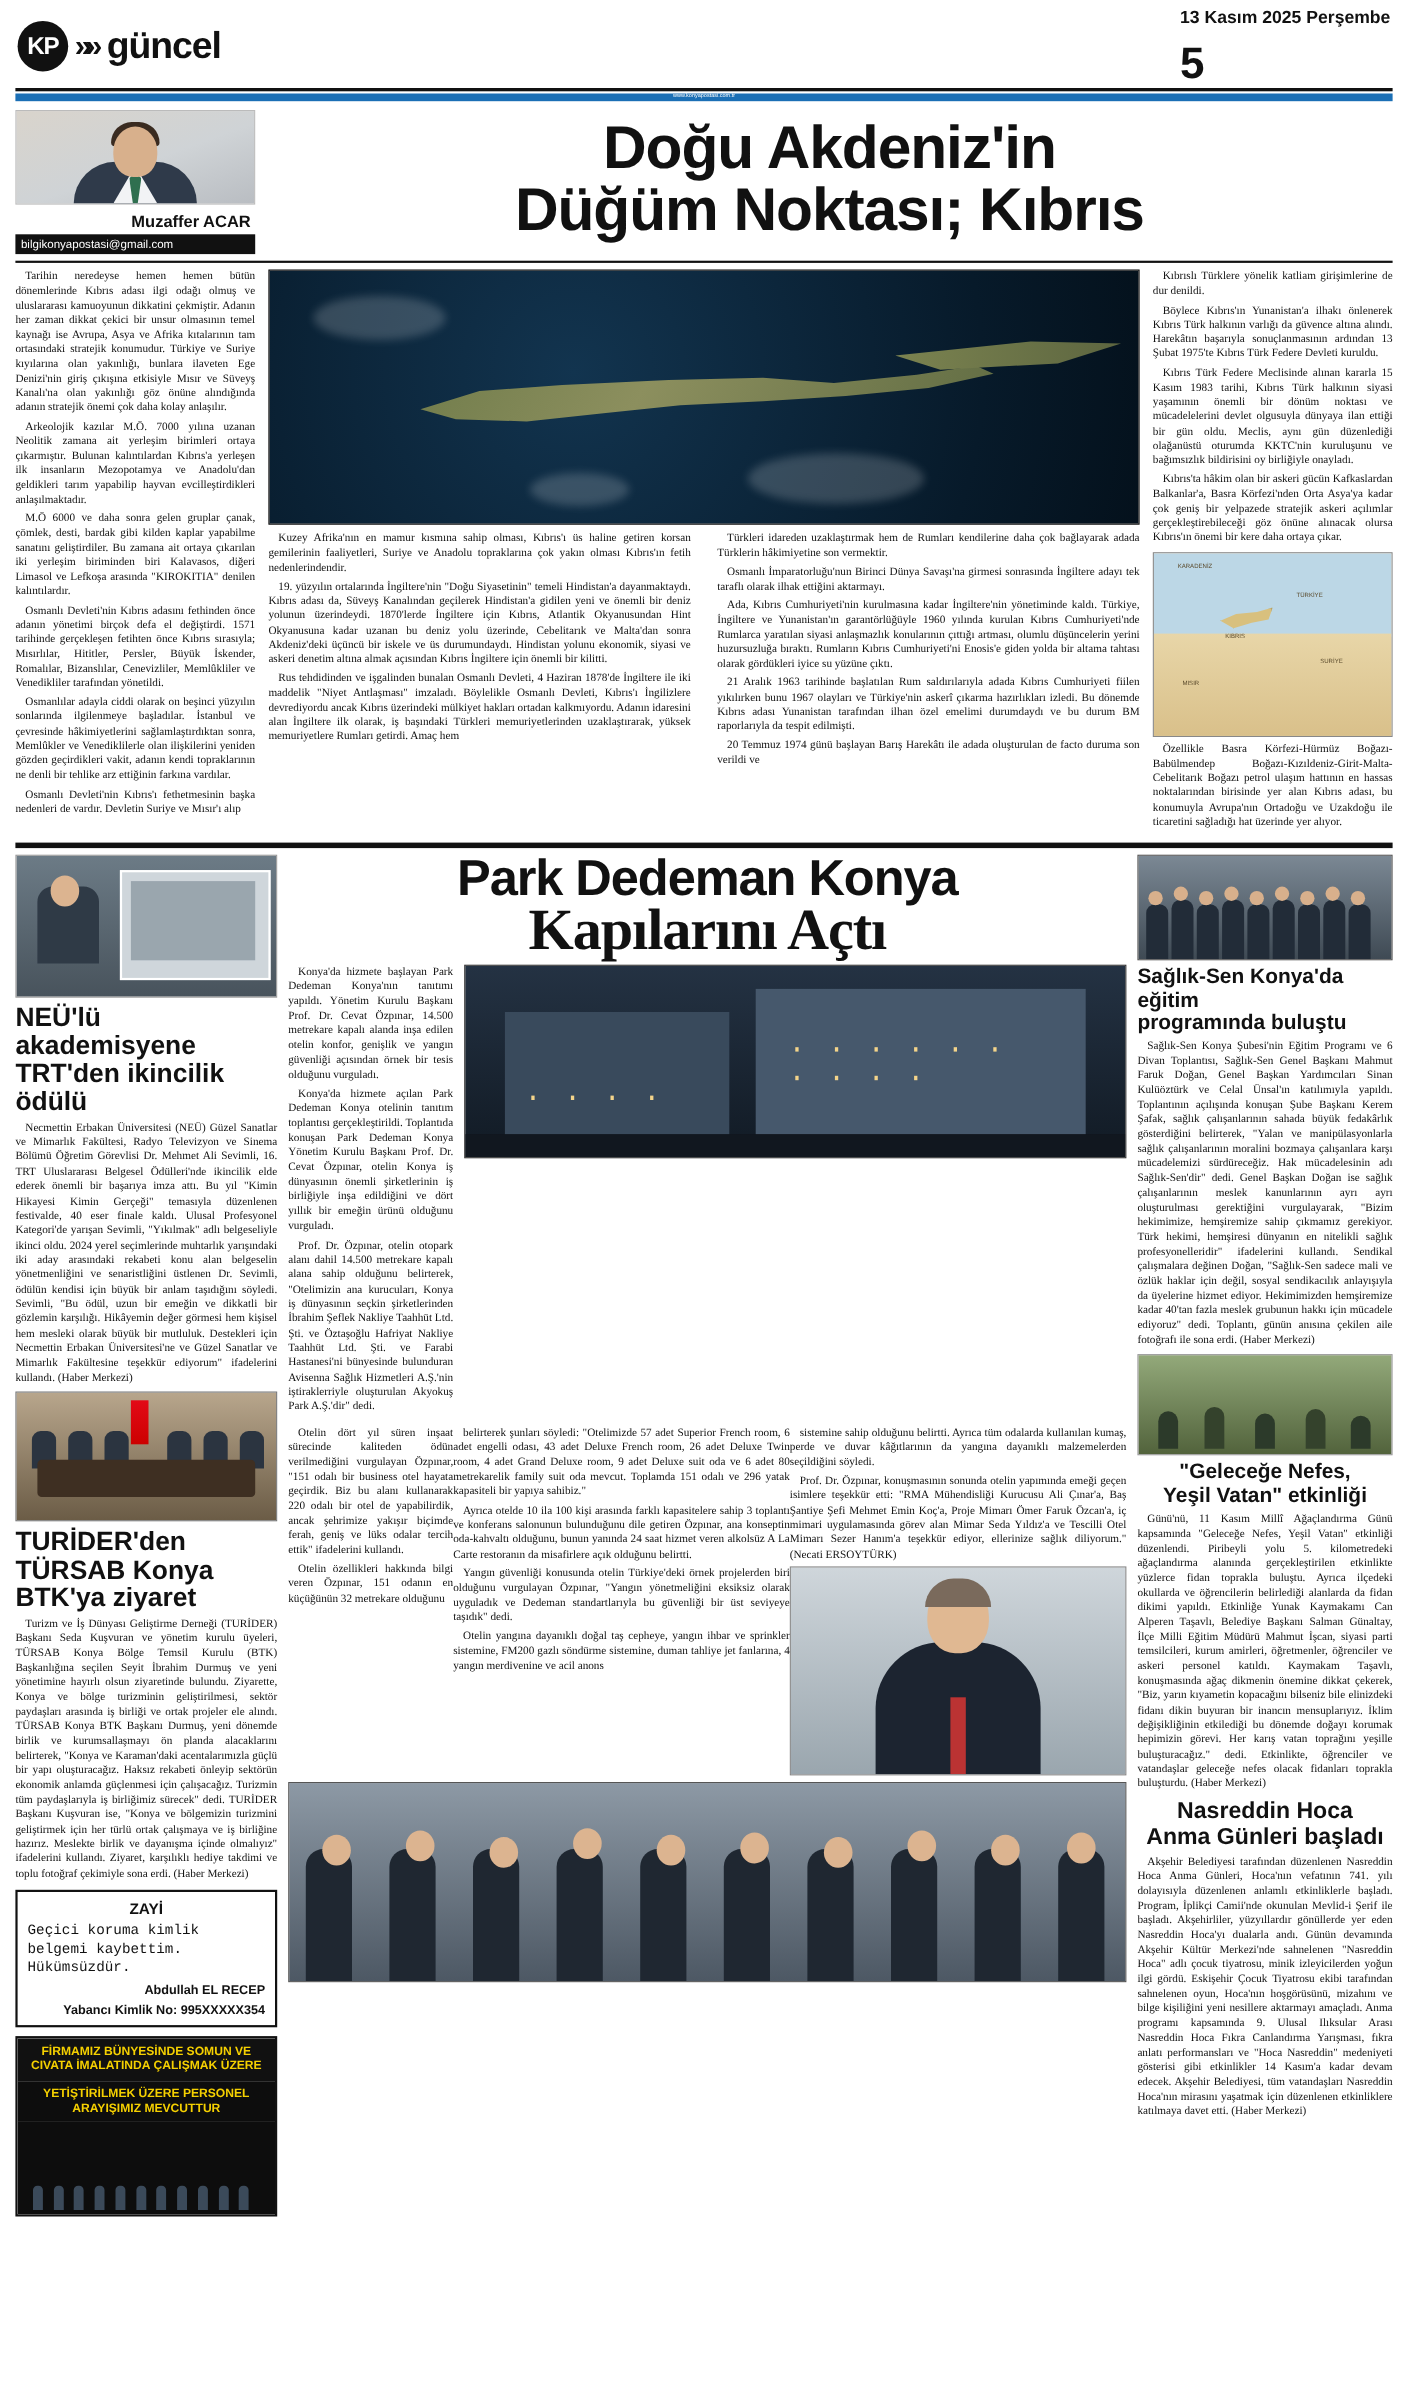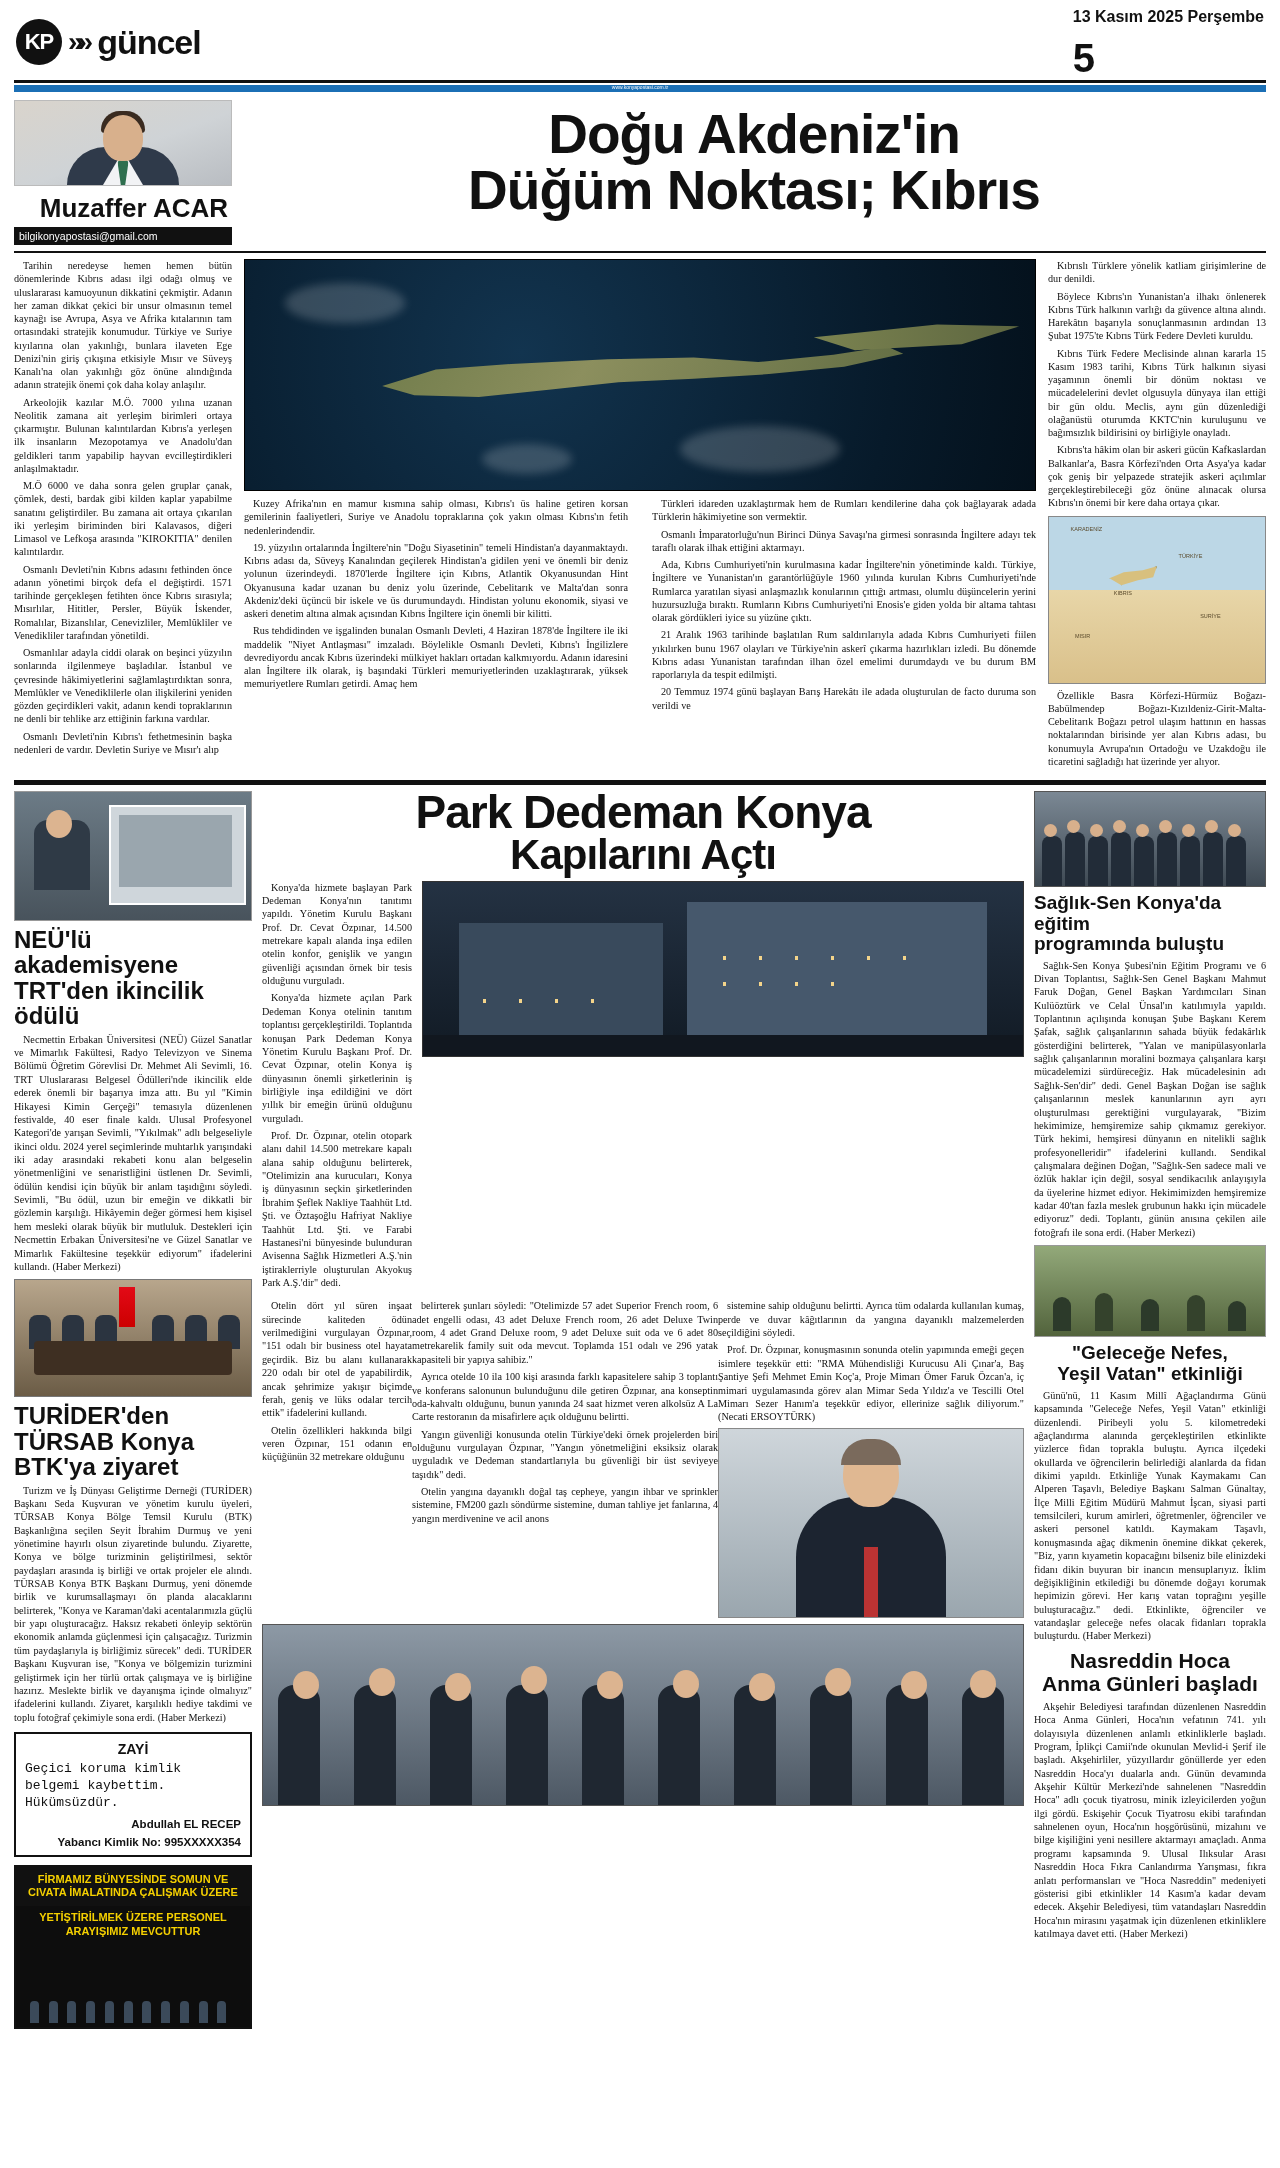--- a/index.html
+++ b/index.html
@@ -37,21 +37,21 @@
   .col-author { width:218px; flex:0 0 218px; }
   .author-photo {
     width:100%; height:86px; border:1px solid #bbb; overflow:hidden; position:relative;
     background:linear-gradient(160deg,#d9d4cc 0%, #cfd3d6 55%, #b9bdc2 100%);
   }
   .author-photo .head { position:absolute; left:50%; top:14px; width:40px; height:46px; border-radius:50% 50% 45% 45%; background:#d8b08c; transform:translateX(-50%); }
   .author-photo .hair { position:absolute; left:50%; top:10px; width:44px; height:22px; border-radius:22px 22px 4px 4px; background:#3a2b20; transform:translateX(-50%); }
   .author-photo .body { position:absolute; left:50%; bottom:0; width:112px; height:38px; background:#2f3a4a; border-radius:40px 40px 0 0; transform:translateX(-50%); }
   .author-photo .shirt { position:absolute; left:50%; bottom:0; width:40px; height:34px; background:#f2f3f5; transform:translateX(-50%) rotate(0deg); clip-path:polygon(50% 0,100% 100%,0 100%); }
   .author-photo .tie { position:absolute; left:50%; bottom:0; width:11px; height:28px; background:#2f6f4f; transform:translateX(-50%); clip-path:polygon(50% 0,100% 18%,70% 100%,30% 100%,0 18%); }
-  .author-name { font-family:"Liberation Sans", sans-serif; font-weight:bold; font-size:26px; text-align:right; padding:7px 4px 3px 0; }
+  .author-name { font-family:"Liberation Sans", sans-serif; font-weight:bold; font-size:15px; text-align:right; padding:7px 4px 3px 0; }
   .author-mail { background:#111; color:#fff; font-family:"Liberation Sans", sans-serif; font-size:10.5px; padding:3px 5px; }
   .headline { flex:1; text-align:center; }
   .headline h1 {
     font-family:"Liberation Sans", sans-serif; font-weight:bold;
     font-size:55px; line-height:1.02; margin:6px 0 0 0; letter-spacing:-1px;
   }
   .rule-top { border-top:2px solid #111; margin:6px 0 6px 0; }
 
   
   .art-top { display:flex; gap:12px; }
@@ -109,21 +109,21 @@
     margin:6px 0 4px 0;
   }
   .hl-sm { font-family:"Liberation Sans", sans-serif; font-weight:bold; font-size:19px; line-height:1.08; margin:6px 0 4px 0; }
   .body-sm { font-size:10.2px; line-height:1.31; text-align:justify; }
   .body-sm p { margin:0 0 4px 0; text-indent:9px; }
 
   .bigtitle {
     font-family:"Liberation Sans", sans-serif; font-weight:bold; text-align:center;
     font-size:46px; line-height:0.95; letter-spacing:-1px;
   }
-  .bigtitle .l2 { font-size:42px; display:block; }
+  .bigtitle .l2 { font-size:53px; display:block;font-family:Liberation Serif, serif; }
 
   .hotel-img { height:176px; background:linear-gradient(180deg,#243243 0%,#111a24 100%); position:relative; overflow:hidden; border:1px solid #333; }
   .hotel-img .bld { position:absolute; bottom:0; background:#394a5c; }
   .hotel-img .win { position:absolute; background:#f4d48a; width:3px; height:4px; }
 
   .portrait { height:210px; background:linear-gradient(180deg,#cfd6db,#9aa6ae); position:relative; overflow:hidden; border:1px solid #888; }
   .portrait .suit { position:absolute; bottom:0; left:50%; transform:translateX(-50%); width:150px; height:120px; background:#1c2430; border-radius:60px 60px 0 0; }
   .portrait .face { position:absolute; bottom:110px; left:50%; transform:translateX(-50%); width:56px; height:66px; background:#e0b892; border-radius:50% 50% 45% 45%; }
   .portrait .hair { position:absolute; bottom:152px; left:50%; transform:translateX(-50%); width:60px; height:26px; background:#7a6a5c; border-radius:30px 30px 0 0; }
   .portrait .tie { position:absolute; bottom:0; left:50%; transform:translateX(-50%); width:14px; height:70px; background:#b33; }

